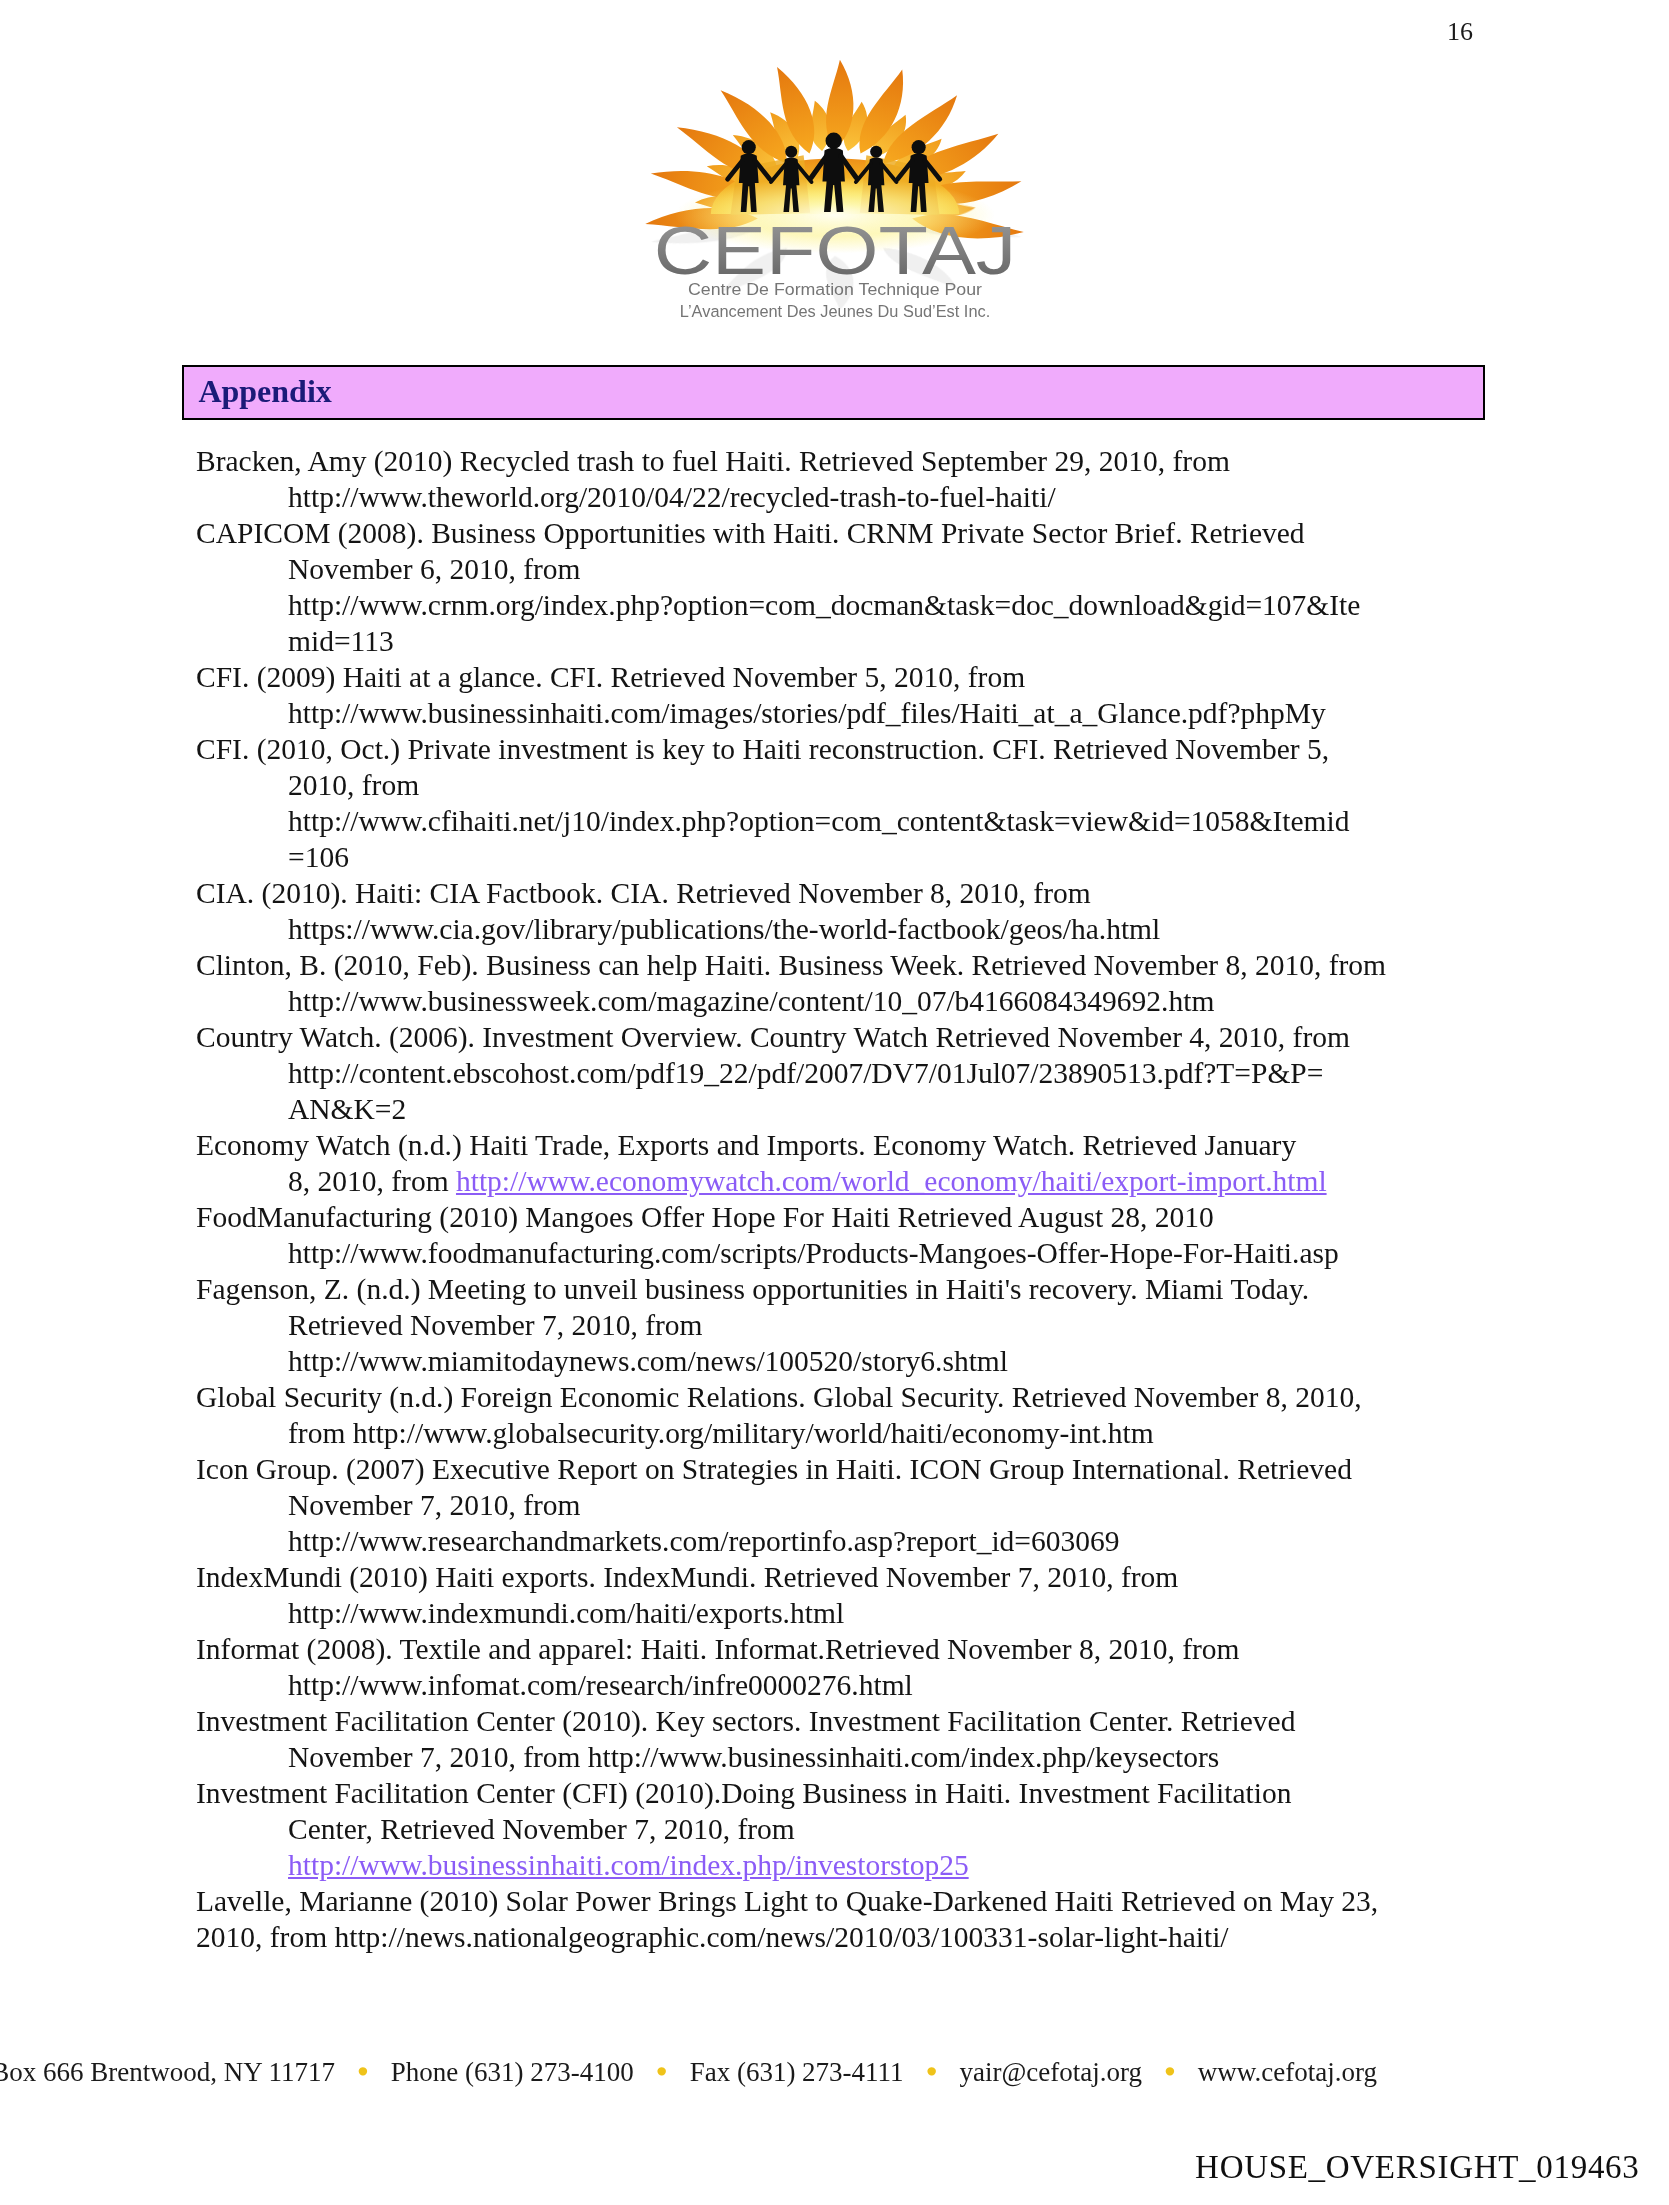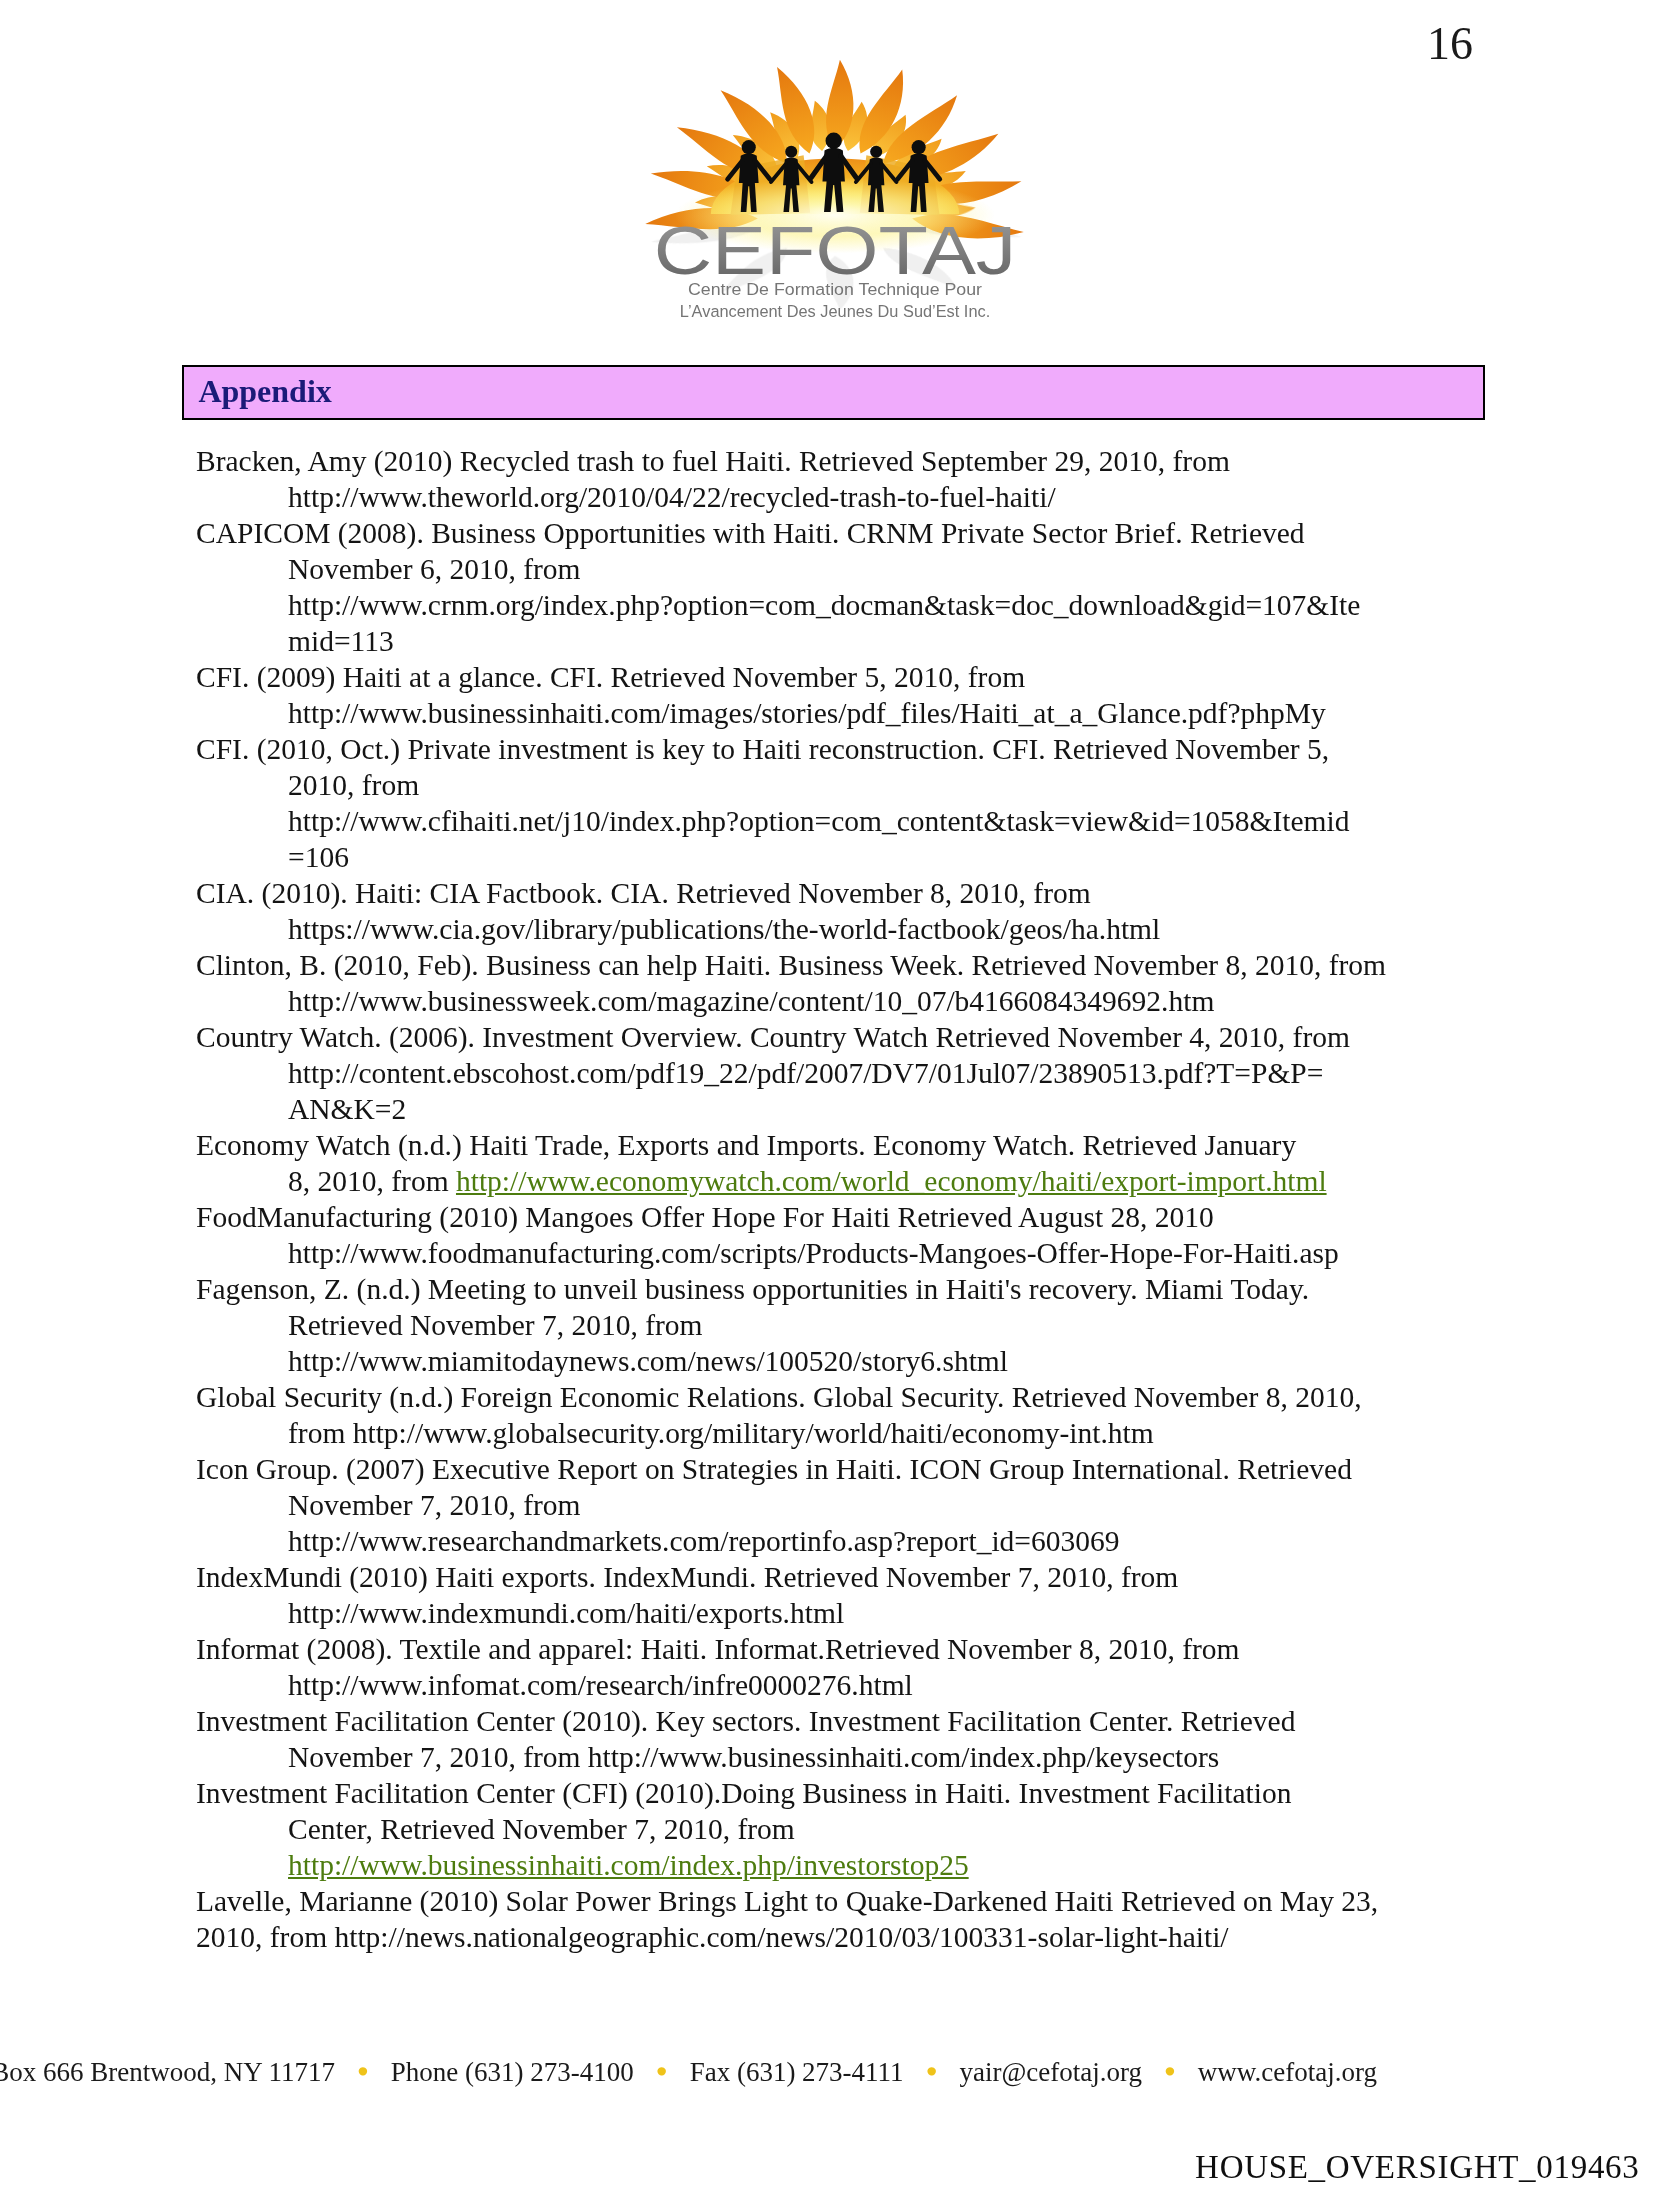--- a/index.html
+++ b/index.html
@@ -6,21 +6,21 @@
   .page{
     position:relative;
     width:1669px;height:2205px;
     background:#ffffff;
     font-family:"Liberation Serif", serif;
     color:#111111;
     overflow:hidden;
   }
   .page-number{
     position:absolute;top:17px;right:196px;
-    font-size:46px;color:#1a1a1a;
+    font-size:26px;color:#1a1a1a;
   }
   .logo{
     position:absolute;top:52px;left:50%;
     transform:translateX(-50%);
     width:458px;height:281px;
   }
   .appendix-box{
     position:absolute;top:365px;left:182px;
     width:1303px;
     border:2.6px solid #000000;
@@ -34,21 +34,21 @@
     line-height:1.1;
   }
   .ref-list{
     position:absolute;top:443px;left:196px;
     width:1316px;
     font-size:29.5px;line-height:36px;
     color:#141414;
   }
   .ref-line{white-space:nowrap;}
   .ref-line.ind{padding-left:92px;}
-  .ref-link{color:#4d7c0f;text-decoration:underline;cursor:pointer;font-family:Liberation Serif, serif;}
+  .ref-link{color:#8b5cf6;text-decoration:underline;cursor:pointer;font-family:Liberation Serif, serif;}
   .footer{
     position:absolute;top:2057px;left:0;
     width:1327px;
     display:flex;justify-content:center;align-items:center;
     gap:22px;
     font-size:27px;color:#1a1a1a;
     font-family:"Liberation Serif", serif;
   }
   .fdot{color:#efc31a;font-size:19.6px;line-height:1;position:relative;top:-2px;}
   .fitem{white-space:nowrap;}

